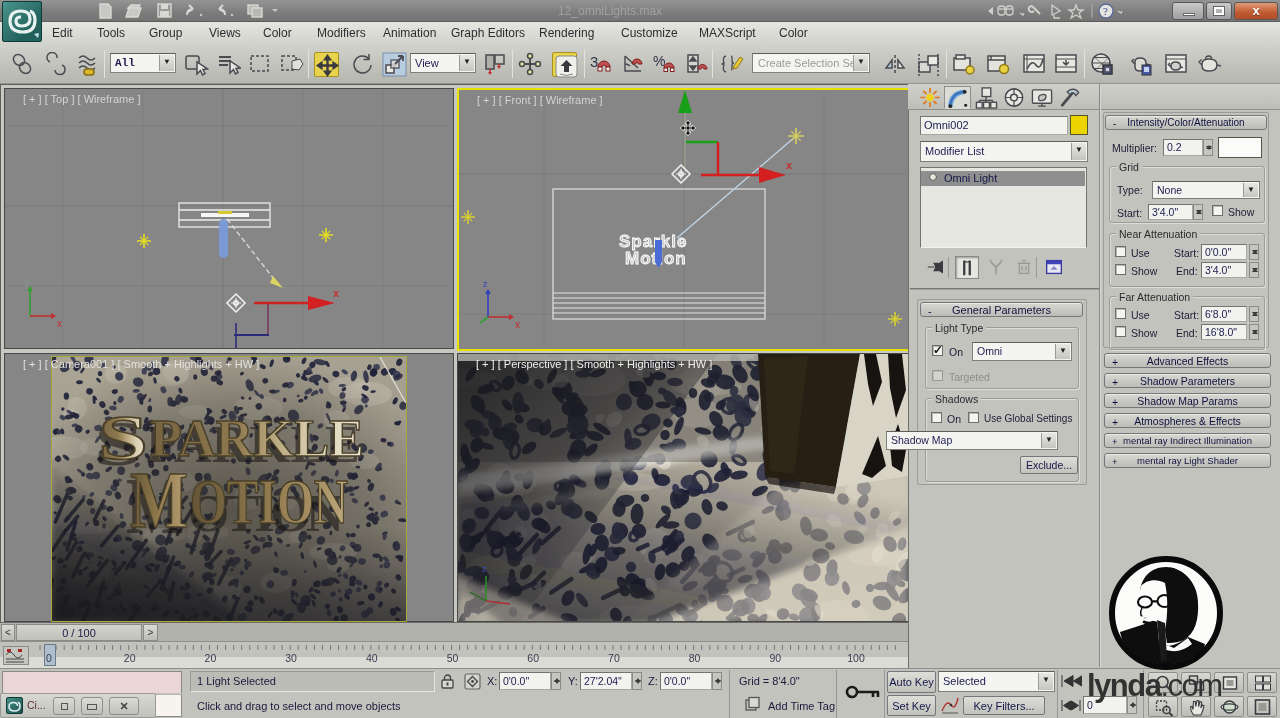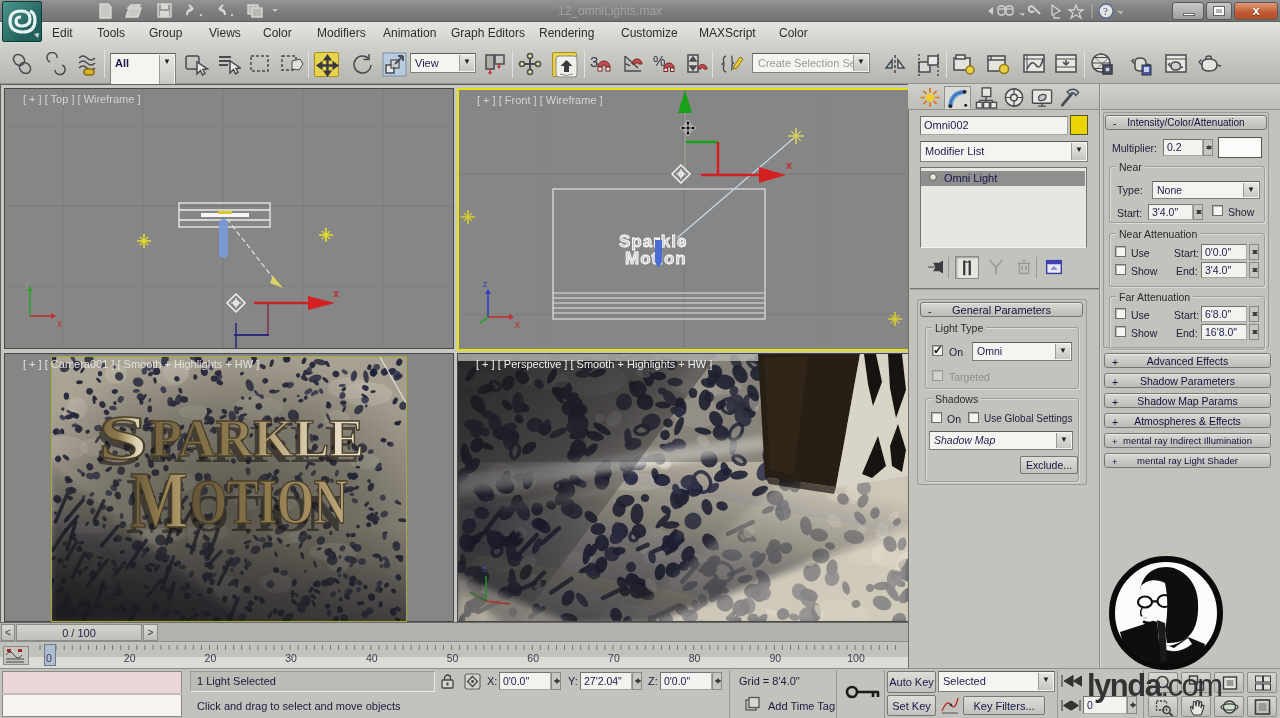--- a/index.html
+++ b/index.html
@@ -144,21 +144,21 @@
             <path d="M18 13 a5 5 0 1 1 -7 5"></path>
           </g>
         </svg></div>
       <div class="ticon" style="left:76px;top:8px;"><svg width="25" height="25" viewBox="0 0 25 25" style="">
           <g stroke="#4a4a50" fill="none" stroke-width="1.5">
             <path d="M3 6 q4 -4 8 0 t8 0 M3 11 q4 -4 8 0 t8 0 M3 16 q4 -4 8 0 t8 0"></path>
             <rect x="8" y="17" width="10" height="6" rx="3" fill="#d8b828" stroke="#8a6a10"></rect>
           </g>
         </svg></div>
       <div class="tsep" style="left:104px;"></div>
-      <div class="combo" style="left:110px;top:9px;width:66px;height:36px;">
+      <div class="combo" style="left:110px;top:9px;width:66px;height:20px;font-family:Liberation Mono, monospace;">
         <span style="position:absolute;left:4px;top:3px;font-weight:bold;">All</span>
         <span class="arr"></span>
       </div>
       <div class="ticon" style="left:184px;top:8px;"><svg width="25" height="25" viewBox="0 0 25 25" style="">
           <g stroke="#4a4a50" fill="none" stroke-width="1.5">
             <rect x="2" y="4" width="13" height="13" rx="2"></rect>
             <path d="M13 10 l0 12 l3.5-3.5 l2 4.5 l2.5-1.5 l-2-4 l4.5-0.5 z" fill="#e8e8e4"></path>
           </g>
         </svg></div>
       <div class="ticon" style="left:216px;top:8px;"><svg width="25" height="25" viewBox="0 0 25 25" style="">
@@ -1838,35 +1838,35 @@
     </div>
     <div class="cb dis abs" style="left:932px;top:370px;"></div>
     <div class="lbl dis abs" style="left:949px;top:371px;font-size:10.5px;">Targeted</div>
     <div class="grp abs" style="left:925px;top:398px;width:154px;height:84px;">
       <div class="glab">Shadows</div>
     </div>
     <div class="cb abs" style="left:931px;top:412px;"></div>
     <div class="lbl abs" style="left:947px;top:413px;font-size:10.5px;">On</div>
     <div class="cb abs" style="left:968px;top:412px;"></div>
     <div class="lbl abs" style="left:984px;top:413px;font-size:10px;">Use Global Settings</div>
-    <div class="combo abs" style="left:929px;top:431px;width:144px;height:19px;font-style:italic;">
+    <div class="combo abs" style="left:886px;top:431px;width:172px;height:19px;">
       <span style="position:absolute;left:4px;top:2px;font-size:10.5px;color:#1c1c50;">Shadow Map</span>
       <span class="arr"></span>
     </div>
     <div class="btn abs" style="left:1020px;top:456px;width:58px;height:18px;line-height:17px;">Exclude...</div>
     <div class="abs" style="left:1099px;top:84px;width:1px;height:583px;background:#88888a;"></div>
     <div class="abs" style="left:1100px;top:84px;width:1px;height:583px;background:#d8d8d2;"></div>
     <div class="abs" style="left:1103px;top:112px;width:166px;height:236px;border:1px solid #9c9c98;border-radius:2px;"></div>
     <div class="roll abs" style="left:1105px;top:115px;width:162px;height:15px;font-size:10px;line-height:14px;"><b>-</b>Intensity/Color/Attenuation</div>
     <div class="lbl abs" style="left:1112px;top:142px;font-size:10.5px;">Multiplier:</div>
     <div class="fld abs" style="left:1163px;top:139px;width:40px;height:17px;font-size:10.5px;line-height:15px;">0.2</div>
     <div class="spin abs" style="left:1203px;top:139px;height:17px;"></div>
     <div class="abs" style="left:1218px;top:137px;width:44px;height:21px;background:#fbfbf9;border:1px solid #55554a;"></div>
     <div class="grp abs" style="left:1109px;top:166px;width:156px;height:57px;">
-      <div class="glab">Near</div>
+      <div class="glab">Grid</div>
     </div>
     <div class="lbl abs" style="left:1117px;top:184px;font-size:10.5px;">Type:</div>
     <div class="combo abs" style="left:1152px;top:181px;width:108px;height:18px;">
       <span style="position:absolute;left:4px;top:2px;font-size:10.5px;color:#1c1c50;">None</span>
       <span class="arr"></span>
     </div>
     <div class="lbl abs" style="left:1117px;top:207px;font-size:10.5px;">Start:</div>
     <div class="fld abs" style="left:1148px;top:204px;width:45px;height:16px;font-size:10.5px;line-height:14px;">3'4.0"</div>
     <div class="spin abs" style="left:1193px;top:204px;height:16px;"></div>
     <div class="cb abs" style="left:1212px;top:205px;"></div>
@@ -1927,20 +1927,33 @@
       <div class="abs" style="left:439.5px;top:9px;width:26px;text-align:center;font-size:10.5px;color:#3a3a50;">50</div>
       <div class="abs" style="left:520.2px;top:9px;width:26px;text-align:center;font-size:10.5px;color:#3a3a50;">60</div>
       <div class="abs" style="left:600.9px;top:9px;width:26px;text-align:center;font-size:10.5px;color:#3a3a50;">70</div>
       <div class="abs" style="left:681.6px;top:9px;width:26px;text-align:center;font-size:10.5px;color:#3a3a50;">80</div>
       <div class="abs" style="left:762.3000000000001px;top:9px;width:26px;text-align:center;font-size:10.5px;color:#3a3a50;">90</div>
       <div class="abs" style="left:843.0px;top:9px;width:26px;text-align:center;font-size:10.5px;color:#3a3a50;">100</div>
     </div>
     <div id="botbar" class="abs"></div>
     <div class="abs" style="left:2px;top:671px;width:180px;height:22px;background:#ead6d6;border:1px solid #8a8a86;border-bottom:none;"></div>
     <div class="abs" style="left:2px;top:694px;width:180px;height:23px;background:#f7f4f0;border:1px solid #8a8a86;border-top:1px solid #b8b8b2;"></div>
+    <div class="abs" style="left:0px;top:693px;width:156px;height:25px;background:linear-gradient(#d8d8d2,#c2c2bc);border:1px solid #9a9a96;border-radius:2px;">
+      <div class="abs" style="left:5px;top:3px;width:17px;height:17px;background:linear-gradient(135deg,#45908a,#1d514d);border-radius:2px;border:1px solid #123a38;"><svg width="15" height="15">
+          <path d="M11 4 q2 1 2 4 q0 5 -5.5 5 q-5.5 0 -5.5 -4.5 q0 -4 4.5 -4 q4 0 4 3.5" stroke="#dff0ee" stroke-width="1.6" fill="none"></path>
+        </svg></div>
+      <div class="abs" style="left:26px;top:5px;font-size:10.5px;color:#5c3434;">Ci...</div>
+      <div class="abs" style="left:52px;top:3px;width:22px;height:18px;background:linear-gradient(#dcdcd6,#c0c0ba);border:1px solid #8e8e8a;border-radius:3px;">
+        <div class="abs" style="left:7px;top:5px;width:7px;height:7px;border:1.5px solid #555;"></div>
+      </div>
+      <div class="abs" style="left:80px;top:3px;width:22px;height:18px;background:linear-gradient(#dcdcd6,#c0c0ba);border:1px solid #8e8e8a;border-radius:3px;">
+        <div class="abs" style="left:5px;top:6px;width:10px;height:6px;border:1.5px solid #555;"></div>
+      </div>
+      <div class="abs" style="left:108px;top:3px;width:30px;height:18px;background:linear-gradient(#dcdcd6,#c0c0ba);border:1px solid #8e8e8a;border-radius:3px;text-align:center;font-size:11px;color:#444;font-weight:bold;line-height:16px;">✕</div>
+    </div>
     <div class="abs" style="left:190px;top:671px;width:245px;height:21px;background:#bcbcb6;border:1px solid #9a9a96;border-bottom-color:#e8e8e2;border-right-color:#e8e8e2;"></div>
     <div class="cell abs" style="left:197px;top:675px;">1 Light Selected</div>
     <div class="cell abs" style="left:197px;top:700px;">Click and drag to select and move objects</div>
     <svg class="abs" style="left:440px;top:673px;" width="16" height="17">
       <rect x="2" y="7" width="11" height="8" rx="1" fill="#d8d8d2" stroke="#444" stroke-width="1.3"></rect>
       <path d="M4.5 7 v-2 a3 3 0 0 1 6 0 v2" stroke="#444" stroke-width="1.3" fill="none"></path>
       <rect x="6.5" y="9.5" width="2" height="3" fill="#444"></rect>
     </svg>
     <svg class="abs" style="left:464px;top:673px;" width="18" height="18">
       <rect x="1" y="1" width="15" height="15" rx="2" fill="#d4d4ce" stroke="#666" stroke-width="1.2"></rect>

